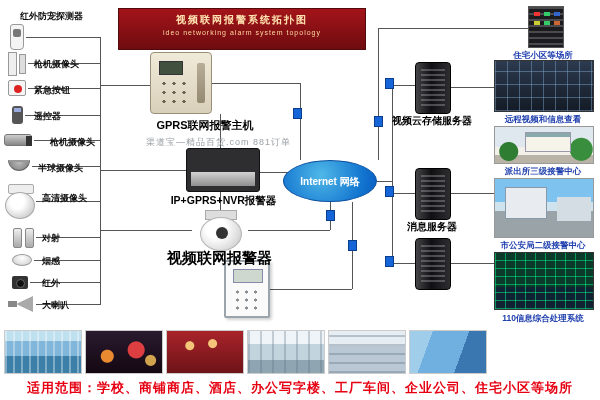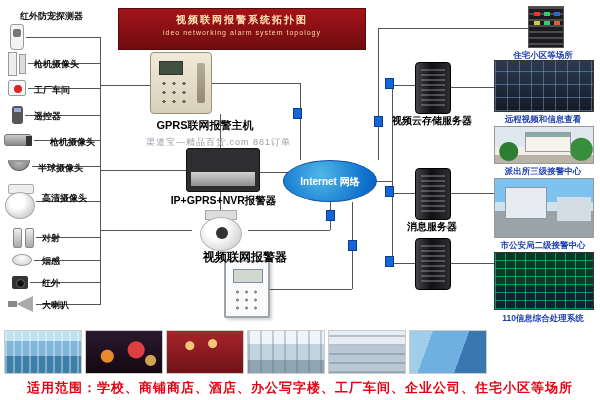--- a/index.html
+++ b/index.html
@@ -181,21 +181,21 @@
   <div class="node" style="left:385px;top:186px;"></div>
   <div class="node" style="left:385px;top:256px;"></div>
 
   <div class="lbl" style="left:20px;top:10px;">红外防宠探测器</div>
   <div class="ic ic-detector" style="left:10px;top:24px;"></div>
 
   <div class="ic ic-doormag" style="left:8px;top:52px;"></div>
   <div class="lbl" style="left:34px;top:58px;">枪机摄像头</div>
 
   <div class="ic ic-button" style="left:8px;top:80px;"></div>
-  <div class="lbl" style="left:34px;top:84px;">工厂车间</div>
+  <div class="lbl" style="left:34px;top:84px;">紧急按钮</div>
 
   <div class="ic ic-remote" style="left:12px;top:106px;"></div>
   <div class="lbl" style="left:34px;top:110px;">遥控器</div>
 
   <div class="ic ic-bullet" style="left:4px;top:134px;"></div>
   <div class="lbl" style="left:50px;top:136px;">枪机摄像头</div>
 
   <div class="ic ic-dome" style="left:8px;top:160px;"></div>
   <div class="lbl" style="left:38px;top:162px;">半球摄像头</div>
 
@@ -220,21 +220,21 @@
     <div class="host-led"></div>
   </div>
   <div class="clabel" style="left:140px;top:118px;width:130px;">GPRS联网报警主机</div>
 
   <div class="dev nvr-device"></div>
   <div class="clabel" style="left:146px;top:194px;width:155px;font-size:10.5px;">IP+GPRS+NVR报警器</div>
 
   <div class="dev domecam-device">
     <div class="dome-lens"></div>
   </div>
-  <div class="clabel" style="left:152px;top:249px;width:135px;font-size:12px;text-align:right;">视频联网报警器</div>
+  <div class="clabel" style="left:152px;top:249px;width:135px;font-size:15px;">视频联网报警器</div>
 
   <div class="dev wall-panel">
     <div class="panel-screen"></div>
     <div class="panel-keys"></div>
   </div>
 
   <div class="cloud">Internet 网络</div>
 
   <div class="server" style="top:62px;"></div>
   <div class="slabel" style="left:372px;top:114px;width:120px;">视频云存储服务器</div>

